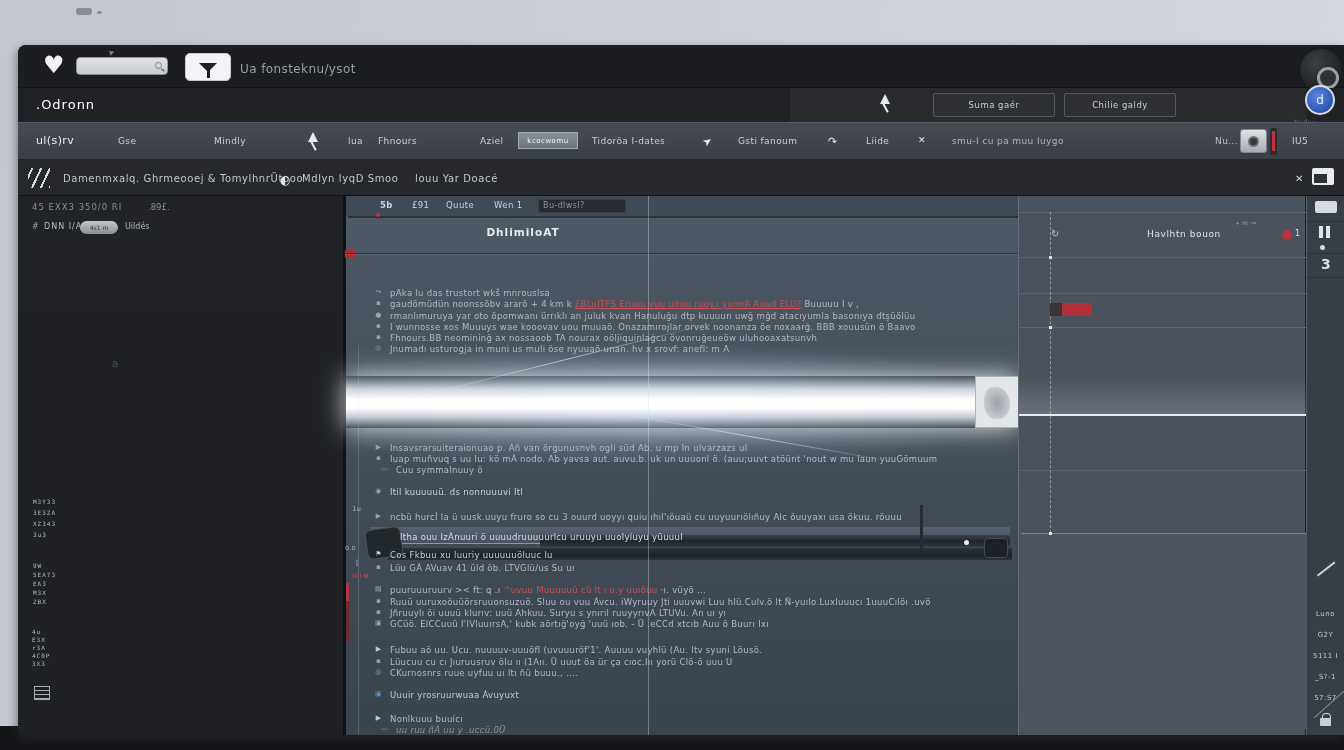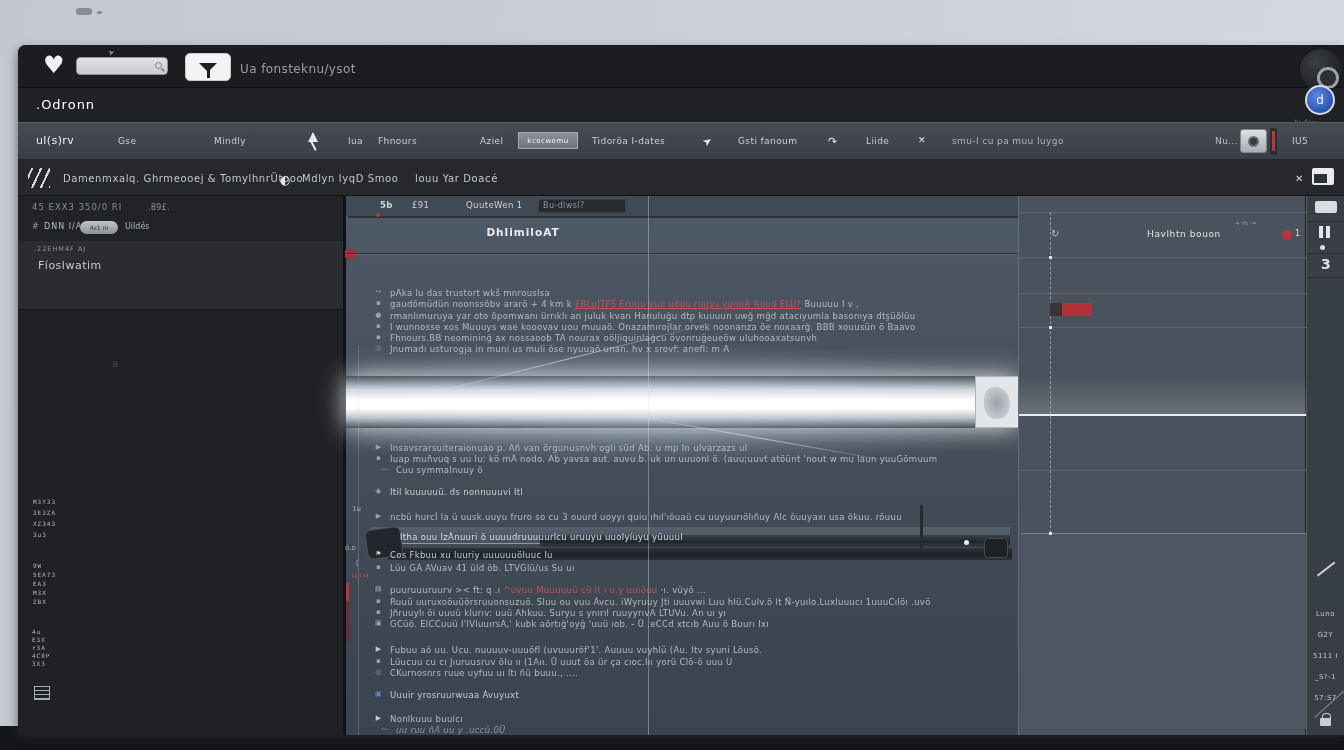--- a/index.html
+++ b/index.html
@@ -158,20 +158,25 @@
       <span class="mag"></span>
     </div>
     <div class="abs filterbtn">
       <span class="funnel"></span>
     </div>
     <span class="abs urltext">Ua fonsteknu/ysot</span>
     <div class="abs knob"></div>
   </div>
 
   <div class="abs tabbar">
+    <div class="abs tabbar-right">
+      <span class="abs cursor1"></span>
+      <div class="abs tab" style="left:143px;width:122px">Suma gaér</div>
+      <div class="abs tab" style="left:274px;width:112px">Chilie galdy</div>
+    </div>
     <span class="abs applabel">.Odronn</span>
   </div>
   <div class="abs avatar">d</div>
   <span class="abs scribble">tu-du~·</span>
 
   <div class="abs menubar">
     <span class="abs m big" style="left:18px">ul(s)rv</span>
     <span class="abs m" style="left:100px">Gse</span>
     <span class="abs m" style="left:196px">Mindly</span>
     <span class="abs cursor1" style="left:286px;top:9px"></span>
@@ -204,24 +209,20 @@
     <div class="abs imgicon"></div>
   </div>
 
   <div class="abs sidebar">
     <span class="abs" style="left:14px;top:6px;font-size:8.5px;color:#8a8f96;letter-spacing:1px">45 EXX3 350/0 RI</span>
     <span class="abs" style="left:130px;top:6px;font-size:8.5px;color:#8a8f96">.89£.</span>
     <span class="abs" style="left:14px;top:26px;font-size:8px;color:#9aa0a7">#</span>
     <span class="abs" style="left:26px;top:26px;font-size:8px;color:#b8bcc2;letter-spacing:1px">DNN I/A B</span>
     <div class="abs pill">4s1 m</div>
     <span class="abs" style="left:107px;top:26px;font-size:8px;color:#b1b6bc">Uildés</span>
-    <div class="abs sb-sec">
-      <span class="abs" style="left:16px;top:4px;font-size:6.5px;color:#8d9298;letter-spacing:1px">.22EHM4F AJ</span>
-      <span class="abs" style="left:20px;top:18px;font-size:11px;color:#c6cacf;letter-spacing:.5px">Fíoslwatim</span>
-    </div>
     <div class="abs sb-low">
       <span class="abs" style="left:94px;top:48px;font-size:10px;color:#4a4e54">a</span>
       <div class="abs strip" style="left:15px;top:186px">
           <div>M3Y33</div>
           <div>3E3ZA</div>
           <div>XZ343</div>
           <div>3u3</div>
         </div>
       <div class="abs strip" style="left:15px;top:251px;line-height:9px">
           <div>9W</div>
@@ -240,21 +241,21 @@
       <div class="abs gridico" style="top:376px"></div>
 
     </div>
   </div>
   <div class="abs divider-v"></div>
 
   <div class="abs center"></div>
   <div class="abs ctr-top"></div>
   <span class="abs ct" style="left:362px;font-weight:bold">5b</span>
   <span class="abs ct" style="left:394px">£91</span>
-  <span class="abs ct" style="left:448px">Quute</span>
+  <span class="abs ct" style="left:428px">Quute</span>
   <span class="abs ct" style="left:476px">Wen 1</span>
   <div class="abs ct filterinput" style="left:520px">Bu-dlwsl?</div>
   <div class="abs ctr-line"></div>
   <div class="abs reddot"></div>
   <div class="abs doc-title" style="left:445px;top:181px">DhlimiloAT</div>
   <div class="abs redsq"></div>
   <div class="abs ctr-div"></div>
 
   <div class="abs glow">
     <div class="abs streak" style="left:60px;top:18px;width:320px;transform:rotate(-14deg)"></div>

